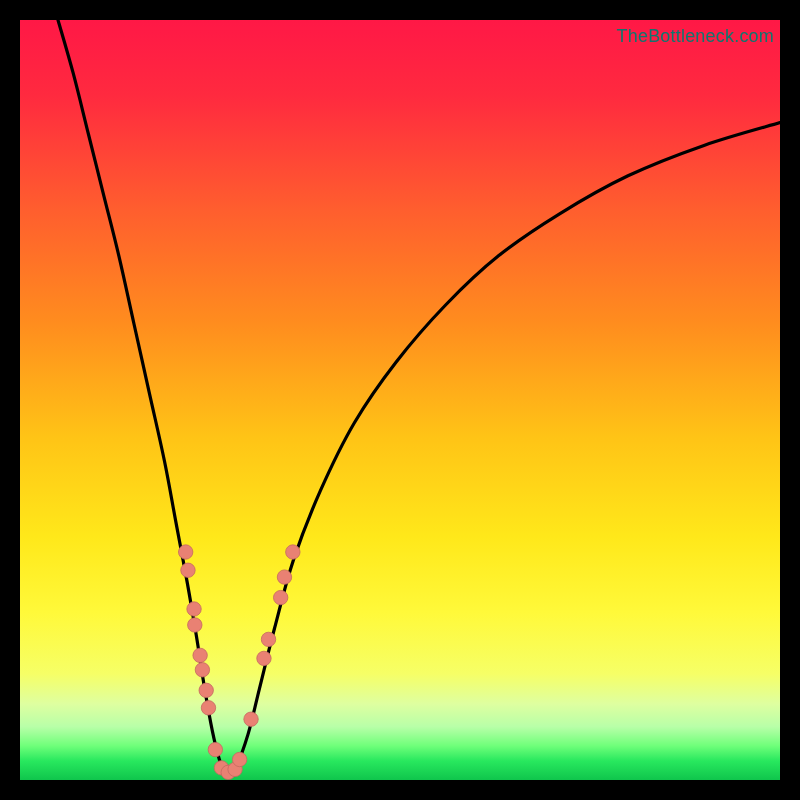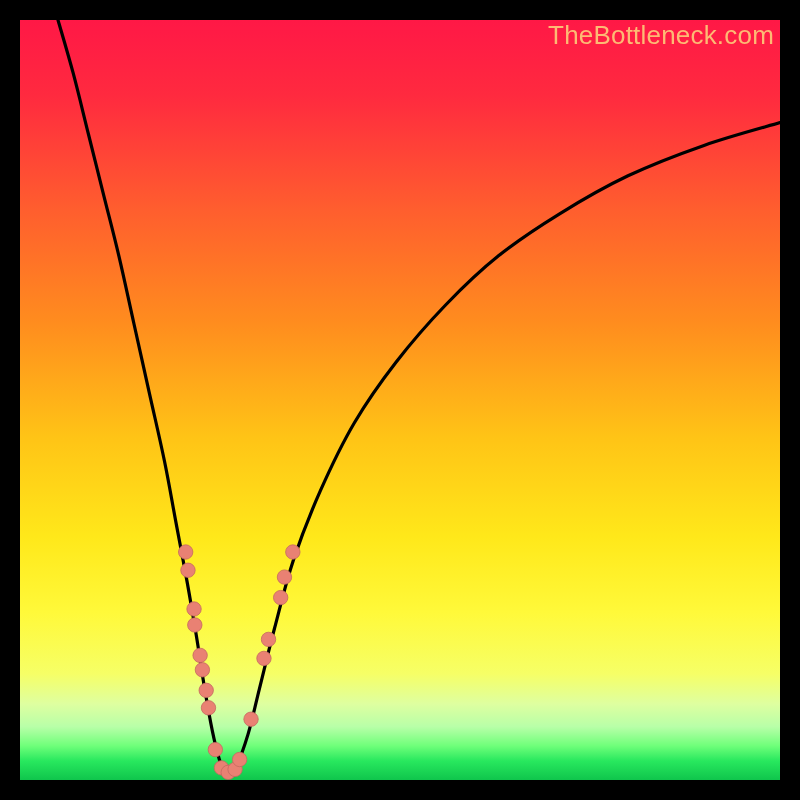--- a/index.html
+++ b/index.html
@@ -21,24 +21,24 @@
   }
   .plot {
     position: absolute;
     left: 0;
     top: 0;
     width: 760px;
     height: 760px;
   }
   .watermark {
     position: absolute;
-    top: 0;
+    top: 6px;
     right: 6px;
-    color: #fdba74;
-    font-size: 26px;
+    color: #0f766e;
+    font-size: 18px;
     font-weight: 500;
     letter-spacing: 0.2px;
     user-select: none;
   }
 </style>
 </head>
 <body>
 
 <div class="frame">
   <svg class="plot" viewBox="0 0 760 760">

